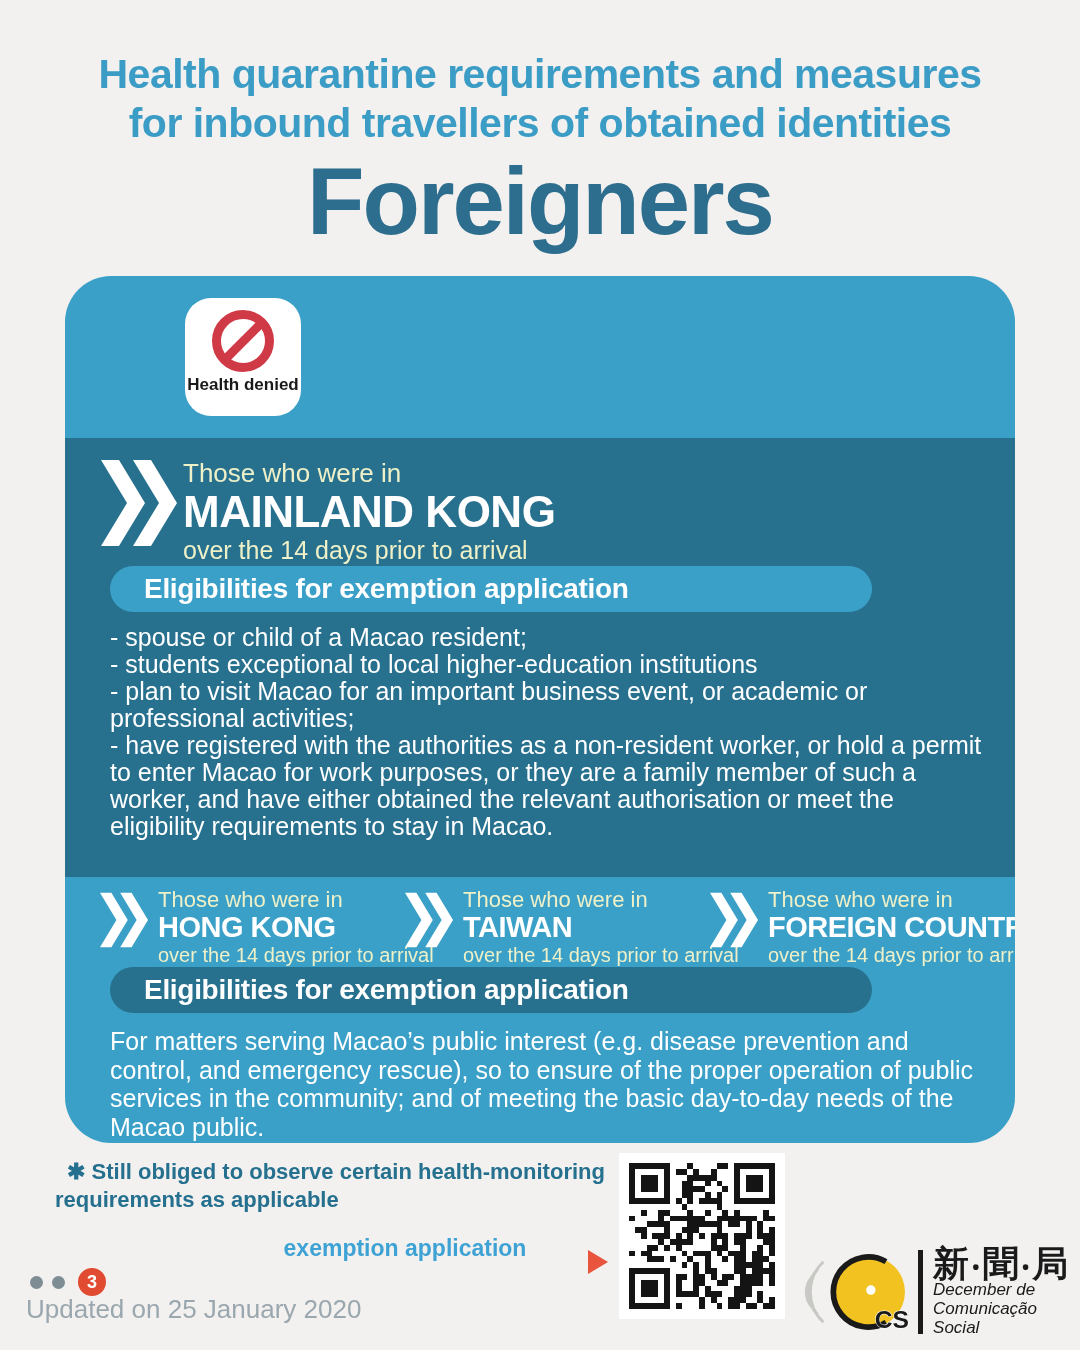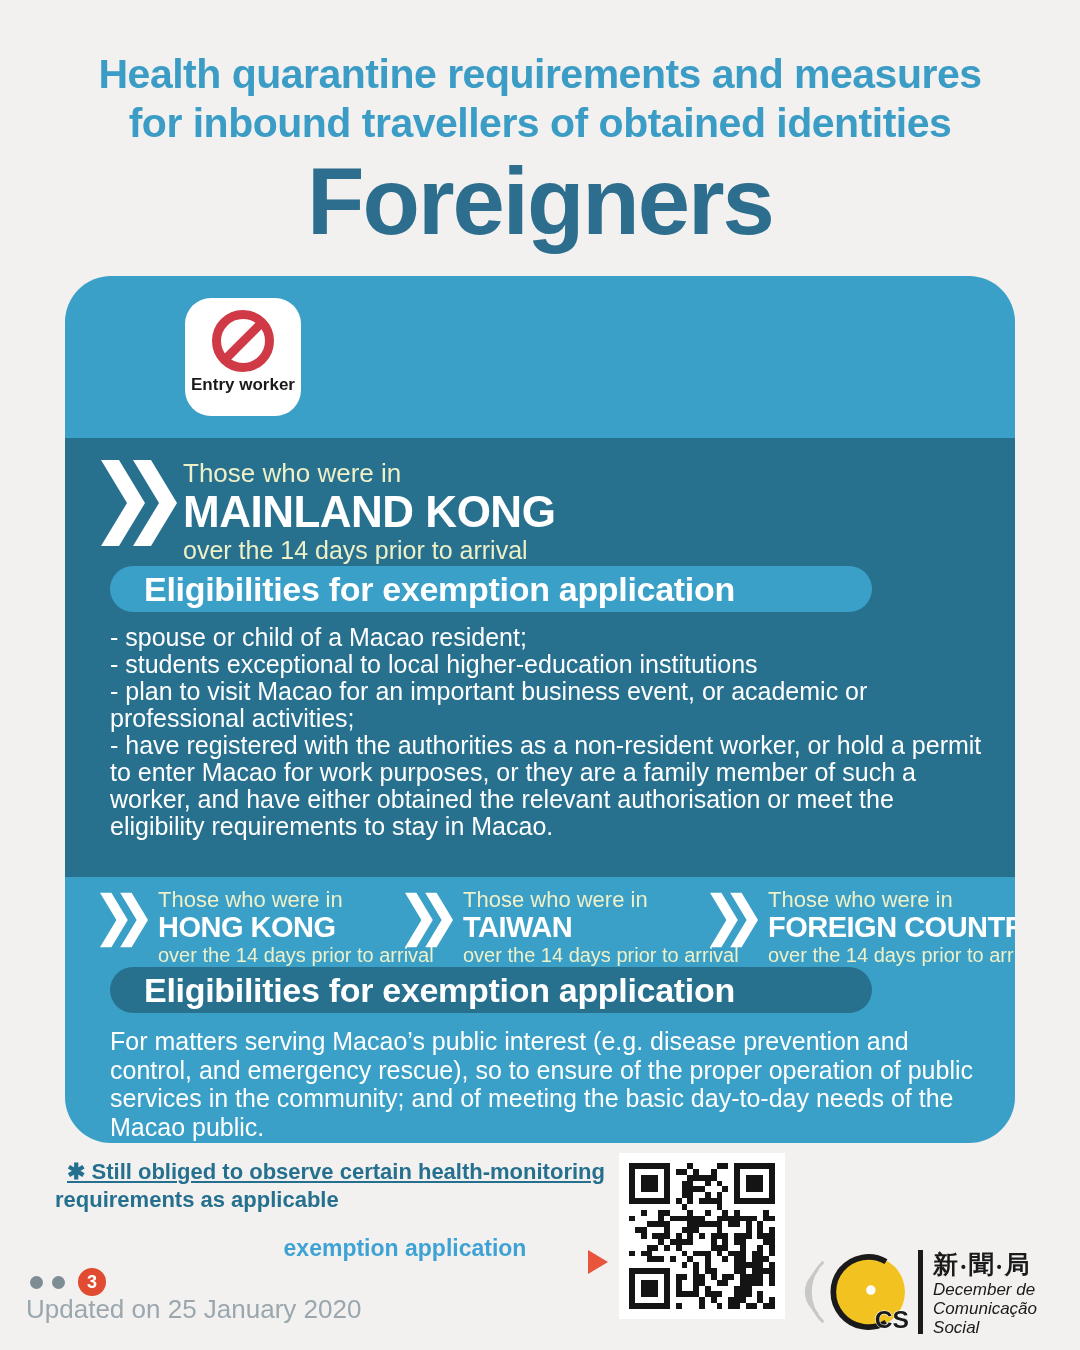--- a/index.html
+++ b/index.html
@@ -51,21 +51,21 @@
   .band-dark{
     position:absolute;left:0;top:162px;width:950px;height:439px;background:#27718f;
   }
   .chev-big{position:absolute;left:36px;top:22px;width:76px;height:86px;}
   .region-main{position:absolute;left:118px;top:20px;}
   .pre-line{color:#eef0c8;font-size:26px;line-height:30px;}
   .region-name{color:#ffffff;font-weight:700;font-size:44px;line-height:48px;letter-spacing:-0.5px;}
   .post-line{color:#eef0c8;font-size:25px;line-height:29px;}
   .pill{
     position:absolute;left:45px;width:762px;height:46px;border-radius:23px;
-    color:#ffffff;font-weight:700;font-size:34px;line-height:46px;padding-left:34px;
+    color:#ffffff;font-weight:700;font-size:28px;line-height:46px;padding-left:34px;
     letter-spacing:-0.3px;
   }
   .pill-light{top:128px;background:#3aa0c8;}
   .list{
     position:absolute;left:45px;top:186px;width:884px;
     color:#ffffff;font-size:25px;line-height:27px;
   }
   .list .item{margin:0;}
   
   .band-light{position:absolute;left:0;top:601px;width:950px;height:266px;}
@@ -81,21 +81,21 @@
   .pill-dark{top:90px;background:#27718f;}
   .paragraph{
     position:absolute;left:45px;top:150px;width:884px;margin:0;
     color:#ffffff;font-size:25px;line-height:28.5px;
   }
   
   .foot-note{
     position:absolute;left:55px;top:1158px;color:#26708f;font-weight:700;
     font-size:22px;line-height:28px;
   }
-  .foot-note .l1{white-space:nowrap;padding-left:12px;text-decoration:underline;}
+  .foot-note .l1{white-space:nowrap;padding-left:12px;}
   .foot-note .l2{white-space:nowrap;}
   .qr-box{
     position:absolute;left:619px;top:1153px;width:166px;height:166px;
     background:#ffffff;padding:10px;
   }
   .qr-grid{
     width:146px;height:146px;display:grid;
     grid-template-rows:repeat(25,1fr);grid-template-columns:repeat(25,1fr);
   }
   .qr-grid i{background:#141414;display:block;}
@@ -115,41 +115,41 @@
   }
   .updated{
     position:absolute;left:26px;top:1294px;color:#9aa7ae;font-size:26px;
   }
   .logo{
     position:absolute;left:795px;top:1246px;display:flex;align-items:center;
   }
   .logo .emblem{width:128px;height:92px;}
   .logo .bar{width:5px;height:84px;background:#1a1a1a;margin:0 10px 0 2px;}
   .logo .names{display:flex;flex-direction:column;justify-content:center;}
-  .logo .cn{color:#1a1a1a;font-weight:700;font-size:25px;line-height:32px;letter-spacing:2px;}
+  .logo .cn{color:#1a1a1a;font-weight:700;font-size:36px;line-height:32px;letter-spacing:2px;}
   .logo .pt{color:#1a1a1a;font-style:italic;font-size:17px;line-height:19px;}
 </style>
 </head>
 <body>
 
 <div class="page">
 
   <div class="subtitle">
     <div>Health quarantine requirements and measures</div>
     <div>for inbound travellers of obtained identities</div>
   </div>
   <h1 class="main-title">Foreigners</h1>
 
   <section class="card">
 
     <div class="entry-badge">
       <div class="no-sign">
           <i class="slash"></i>
         </div>
-      <div class="entry-label">Entry worker</div>
+      <div class="entry-label">Health denied</div>
     </div>
 
     <div class="band-dark">
       <svg class="chev-big" viewBox="0 0 76 86">
         <polygon points="0,0 18,0 44,43 18,86 0,86 26,43" fill="#ffffff"></polygon>
         <polygon points="32,0 50,0 76,43 50,86 32,86 58,43" fill="#ffffff"></polygon>
       </svg>
       <div class="region-main">
         <div class="pre-line">Those who were in</div>
         <div class="region-name">MAINLAND KONG</div>

